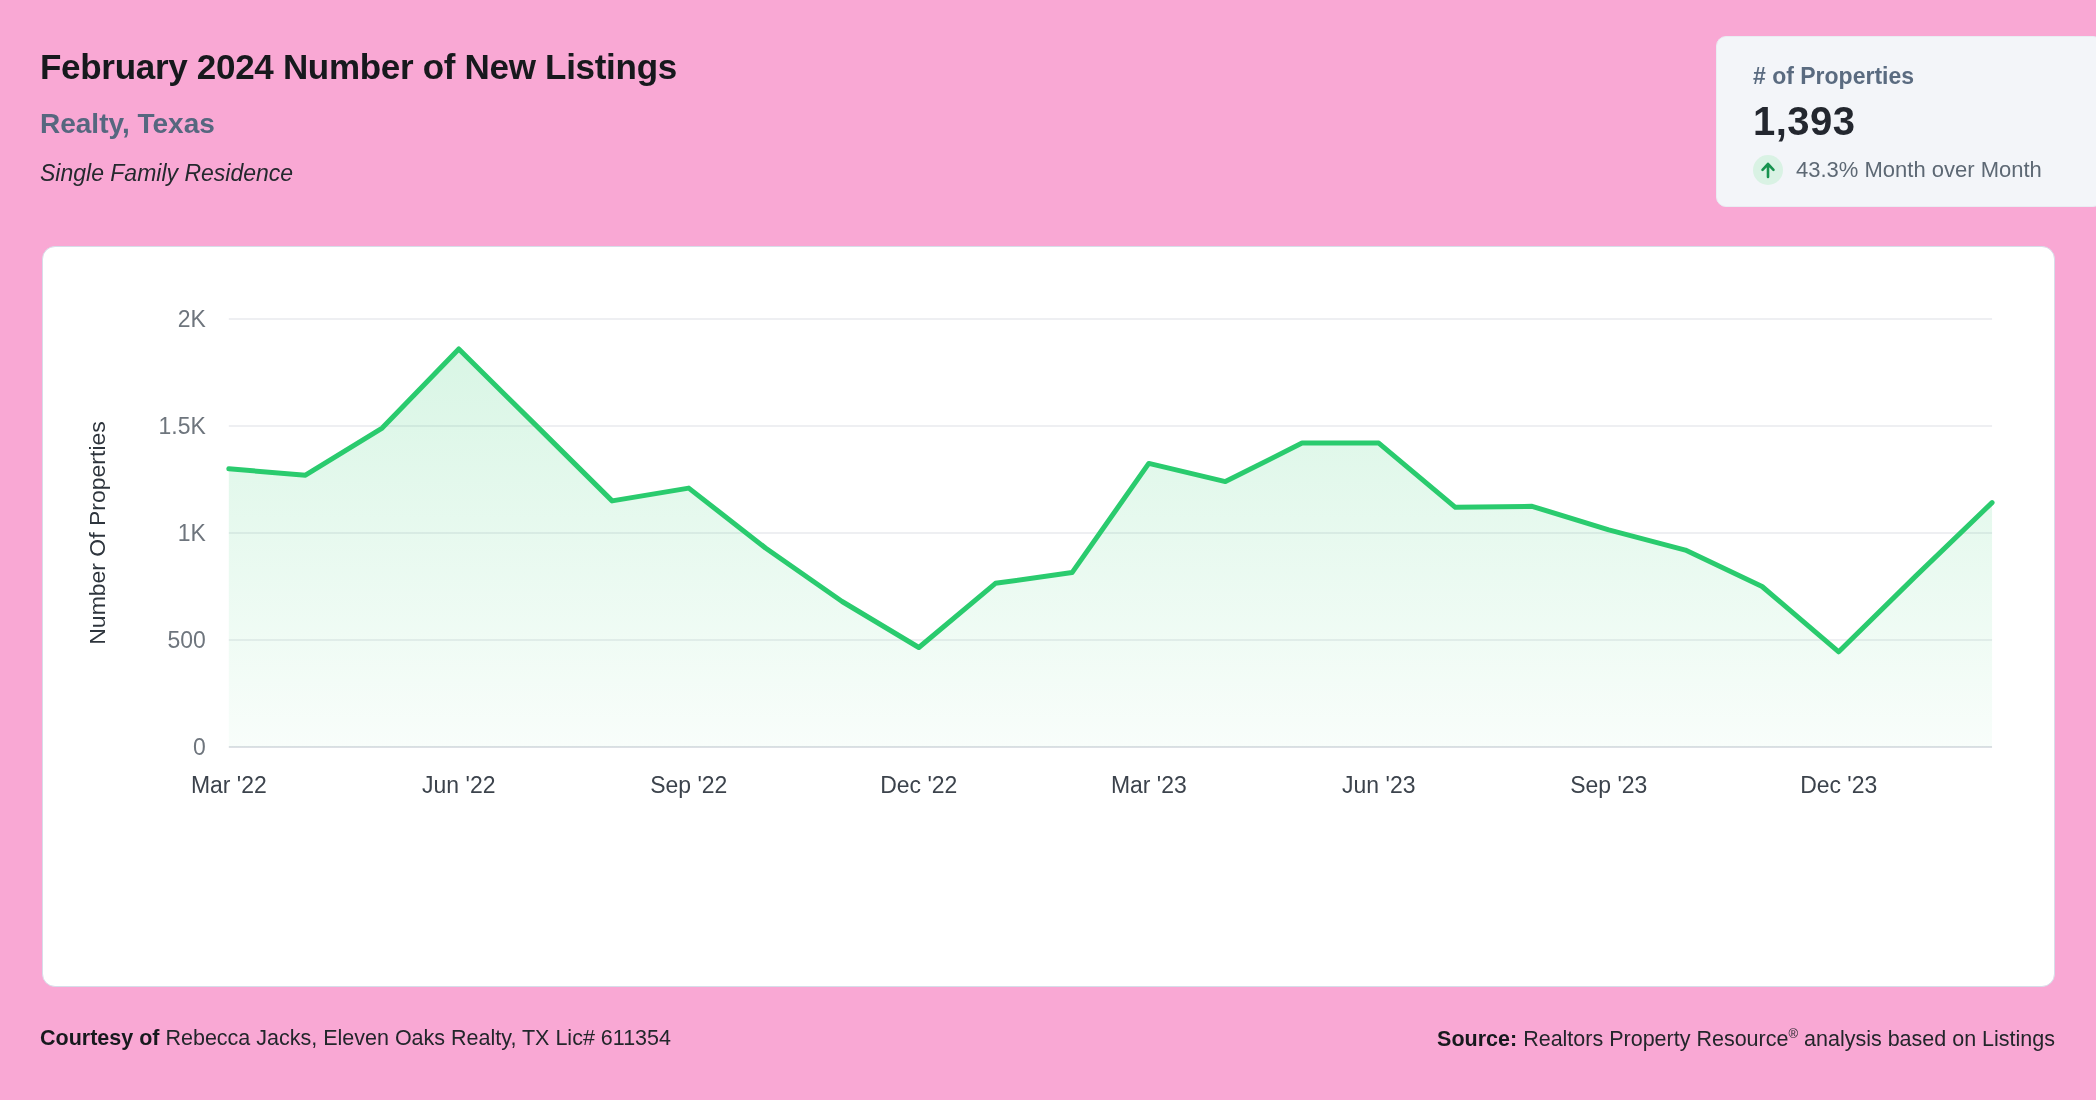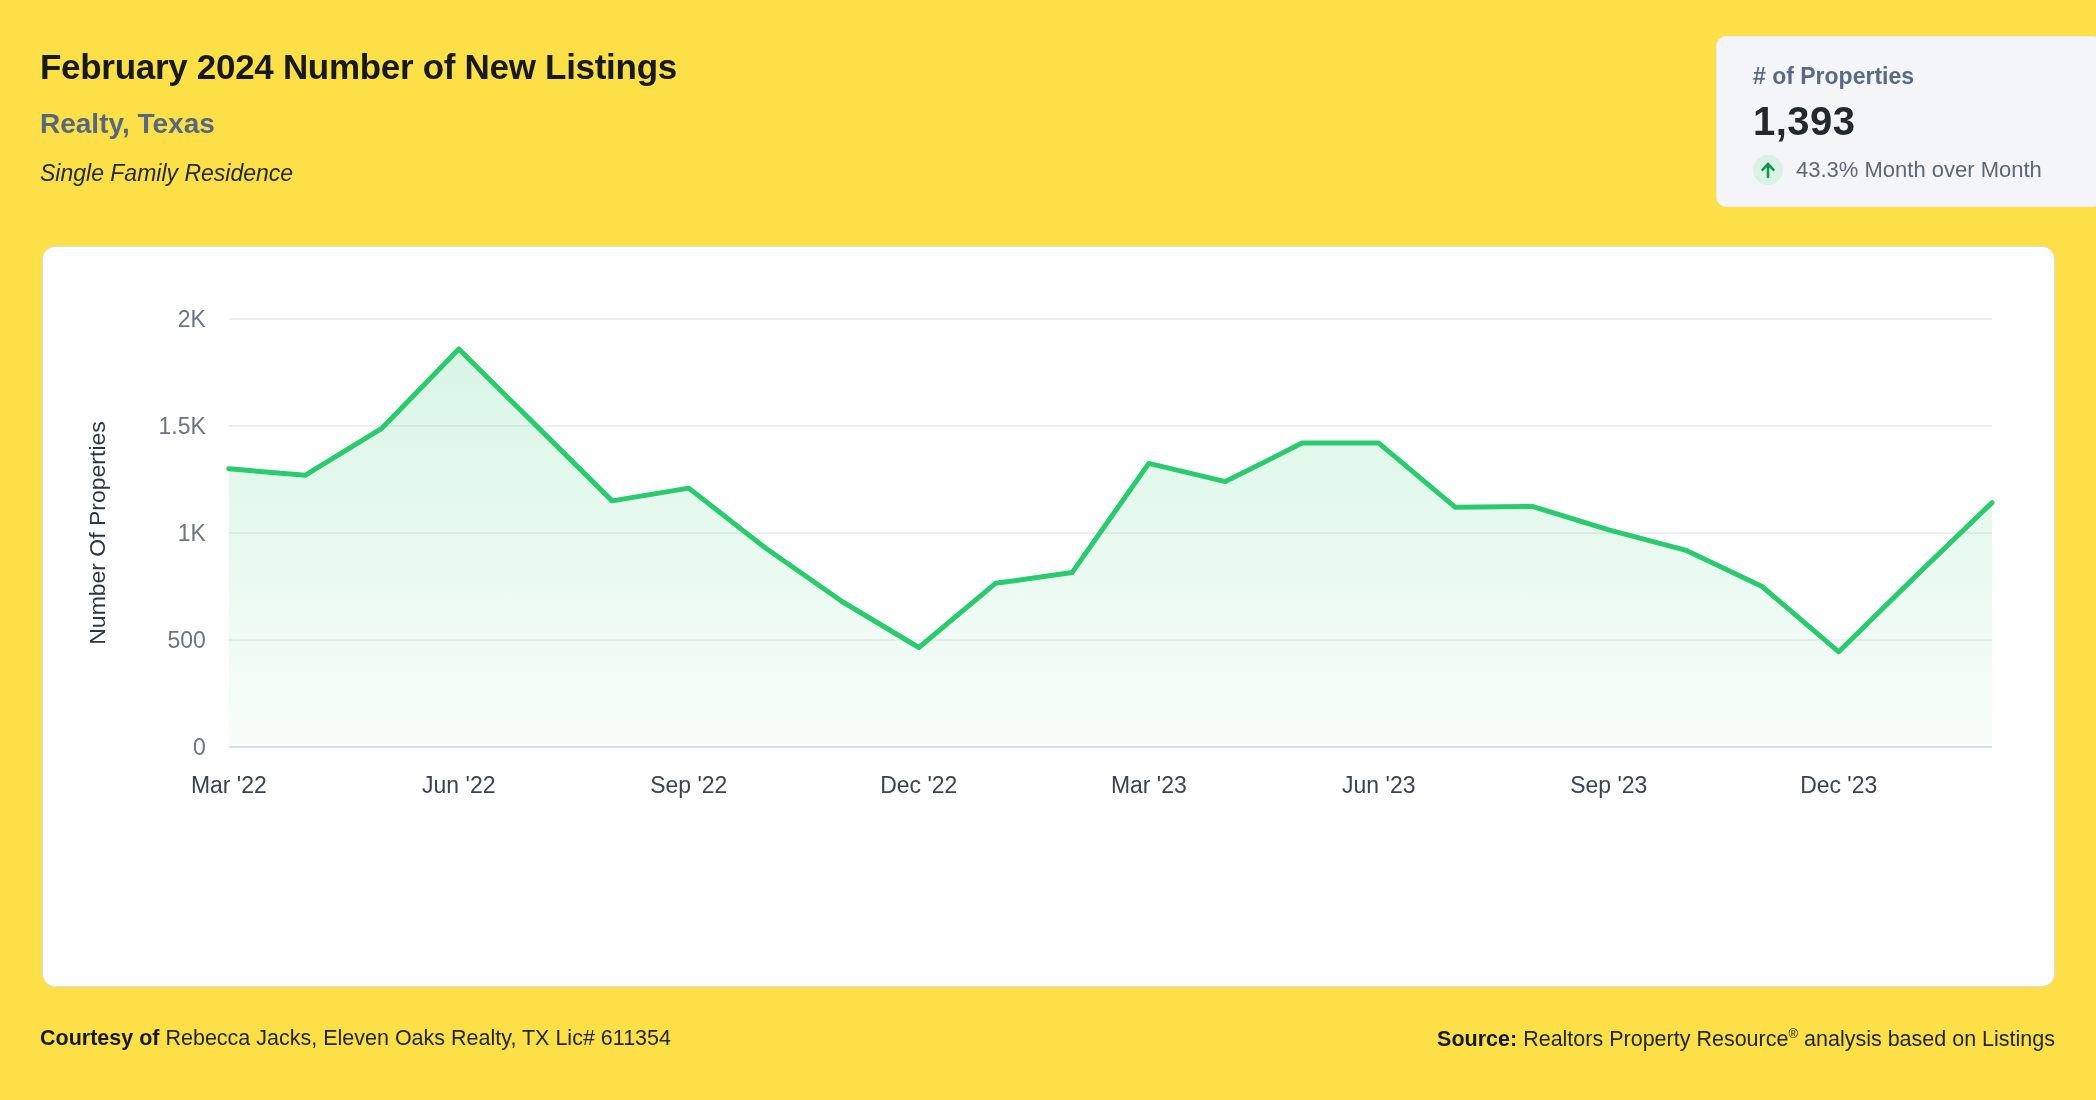--- a/index.html
+++ b/index.html
@@ -1,18 +1,18 @@
 <!DOCTYPE html>
 <html><head>
 <meta charset="utf-8">
 <style>
   * { margin:0; padding:0; box-sizing:border-box; }
   html,body { width:2096px; height:1100px; background:#ffffff;
     font-family:"Liberation Sans","DejaVu Sans",sans-serif; color:#1d2126; }
-  .page { position:relative; width:2096px; height:1100px; background:#fde047; overflow:hidden; }
+  .page { position:relative; width:2096px; height:1100px; background:#f9a8d4; overflow:hidden; }
 
   
   .report-header { position:absolute; left:40px; top:46px; }
   .title { font-size:35px; font-weight:700; color:#17191d; letter-spacing:-0.3px; line-height:42px; }
   .location { margin-top:20px; font-size:28px; font-weight:700; color:#56677f; line-height:32px; }
   .property-type { margin-top:20px; font-size:23px; font-weight:400; color:#24292e; line-height:27px;font-style:italic; }
 
   
   .stat-card { position:absolute; left:1716px; top:36px; width:387px; height:171px;
     background:#f3f5f9; border:1px solid #e9edf3; border-radius:10px; padding:26px 0 0 36px; }

